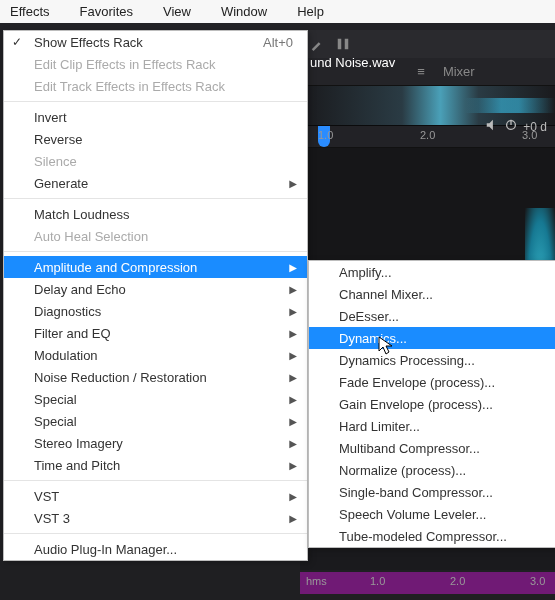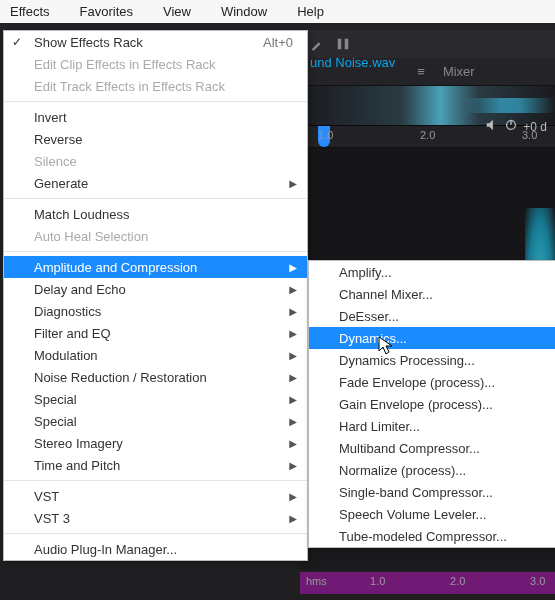--- a/index.html
+++ b/index.html
@@ -48,21 +48,21 @@
     position: absolute;
     top: 58px; left: 300px; right: 0;
     height: 28px;
     background: #242428;
     display: flex; align-items: center;
     gap: 18px; padding-left: 10px;
     color: #aaa;
     font-size: 13px;
     border-bottom: 1px solid #111;
   }
-  .tabbar .tab { border-bottom: 2px solid #86efac; padding-bottom: 16px; color: #0ea5e9; }
+  .tabbar .tab { border-bottom: 2px solid #86efac; padding-bottom: 16px; color: #ffffff; }
   .tabbar .tab-extra { color: #888; }
   .tab-menu-icon { color: #888; margin-left: 4px; }
 
   
   .wave-area {
     position: absolute;
     top: 86px; left: 300px; right: 0; bottom: 30px;
     background: #1a1a1d;
   }
   .wave-overview {

